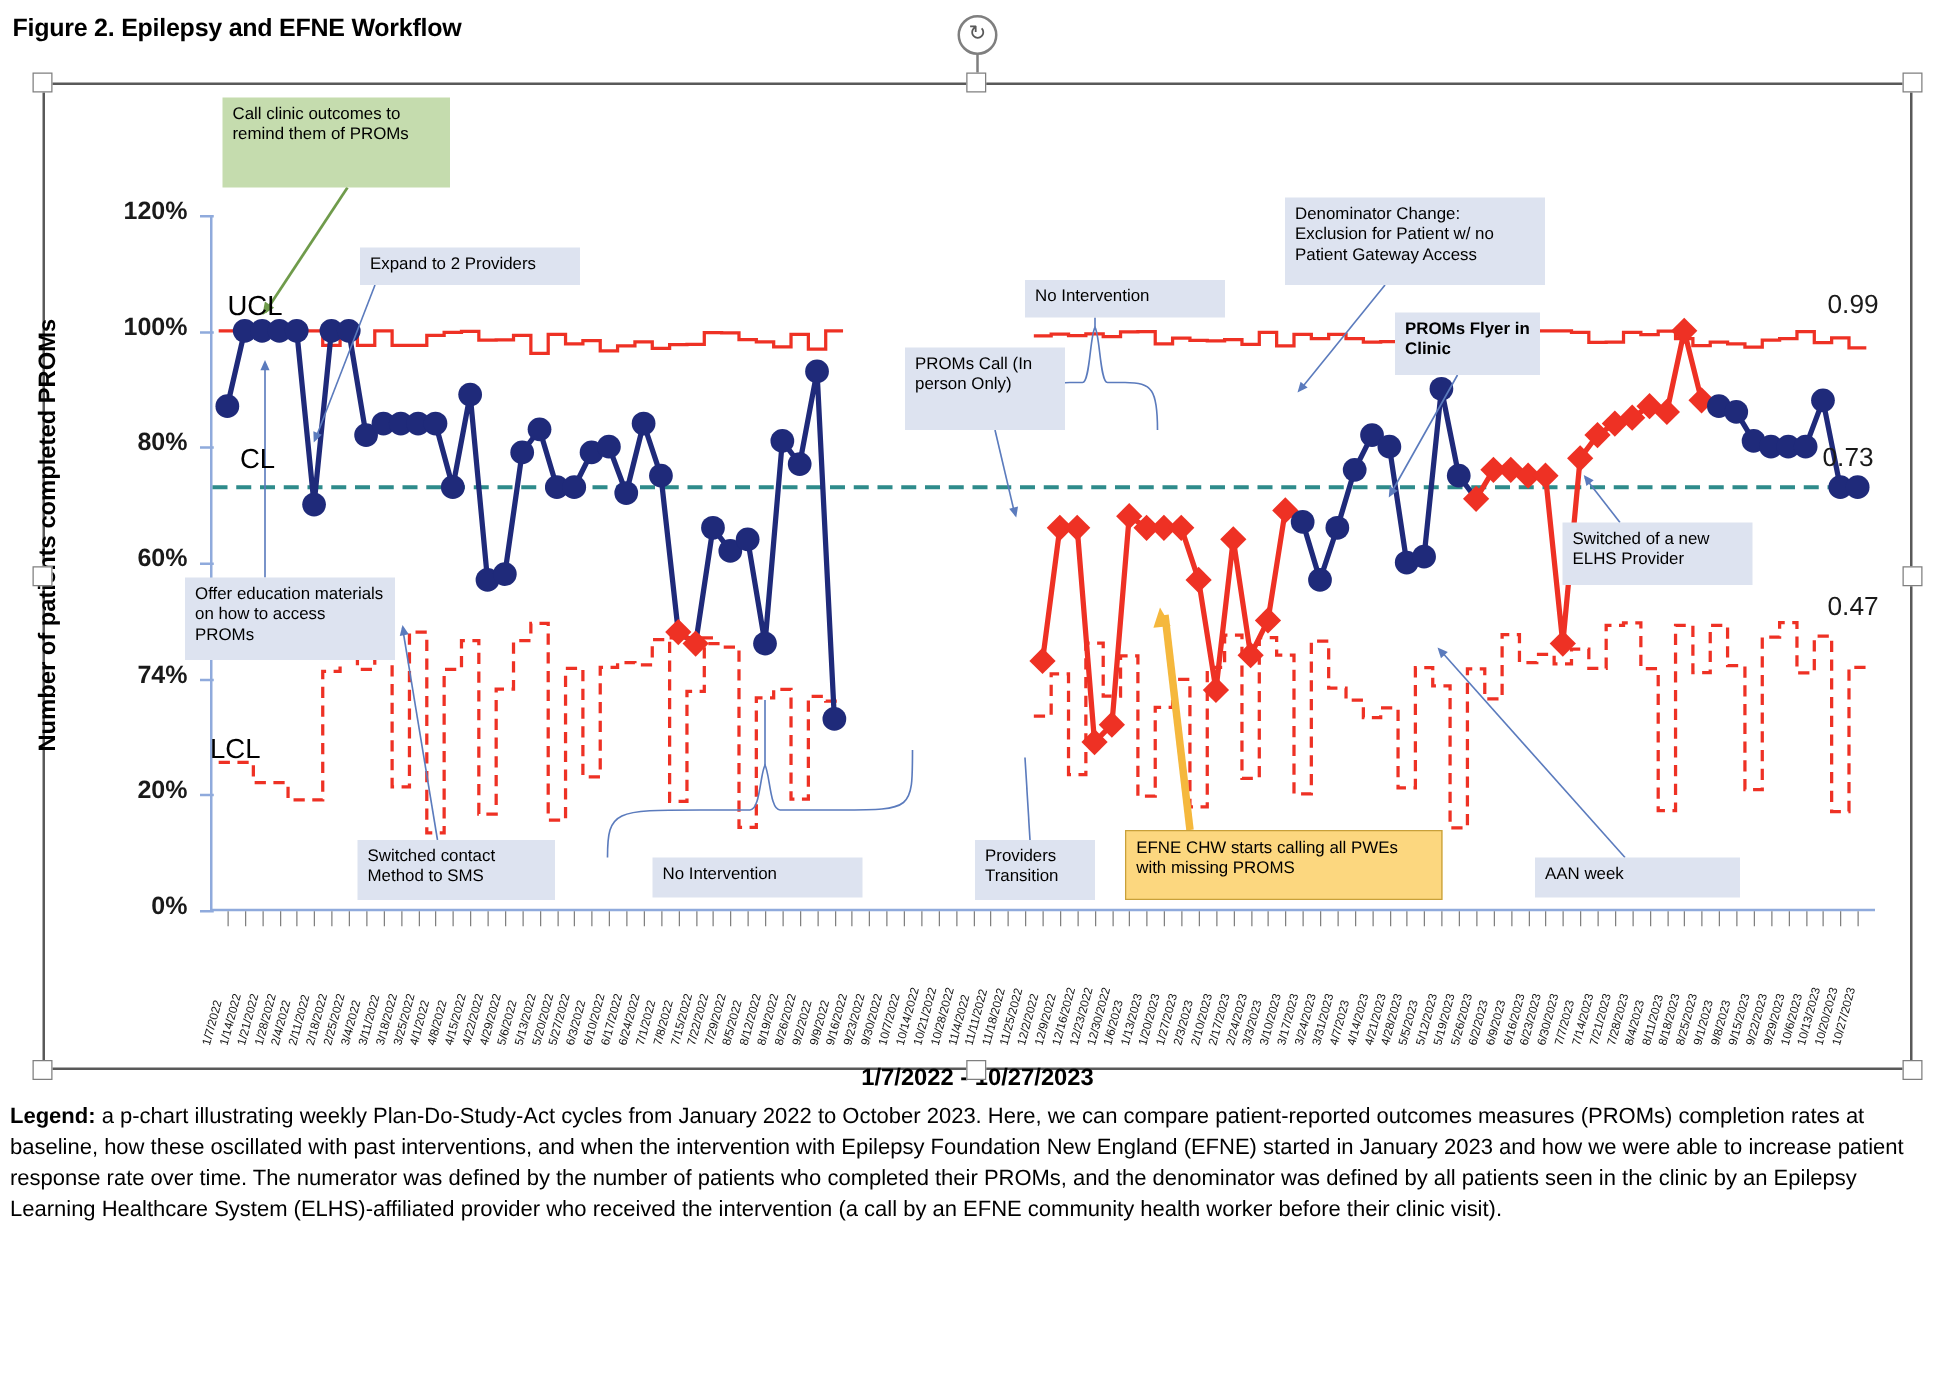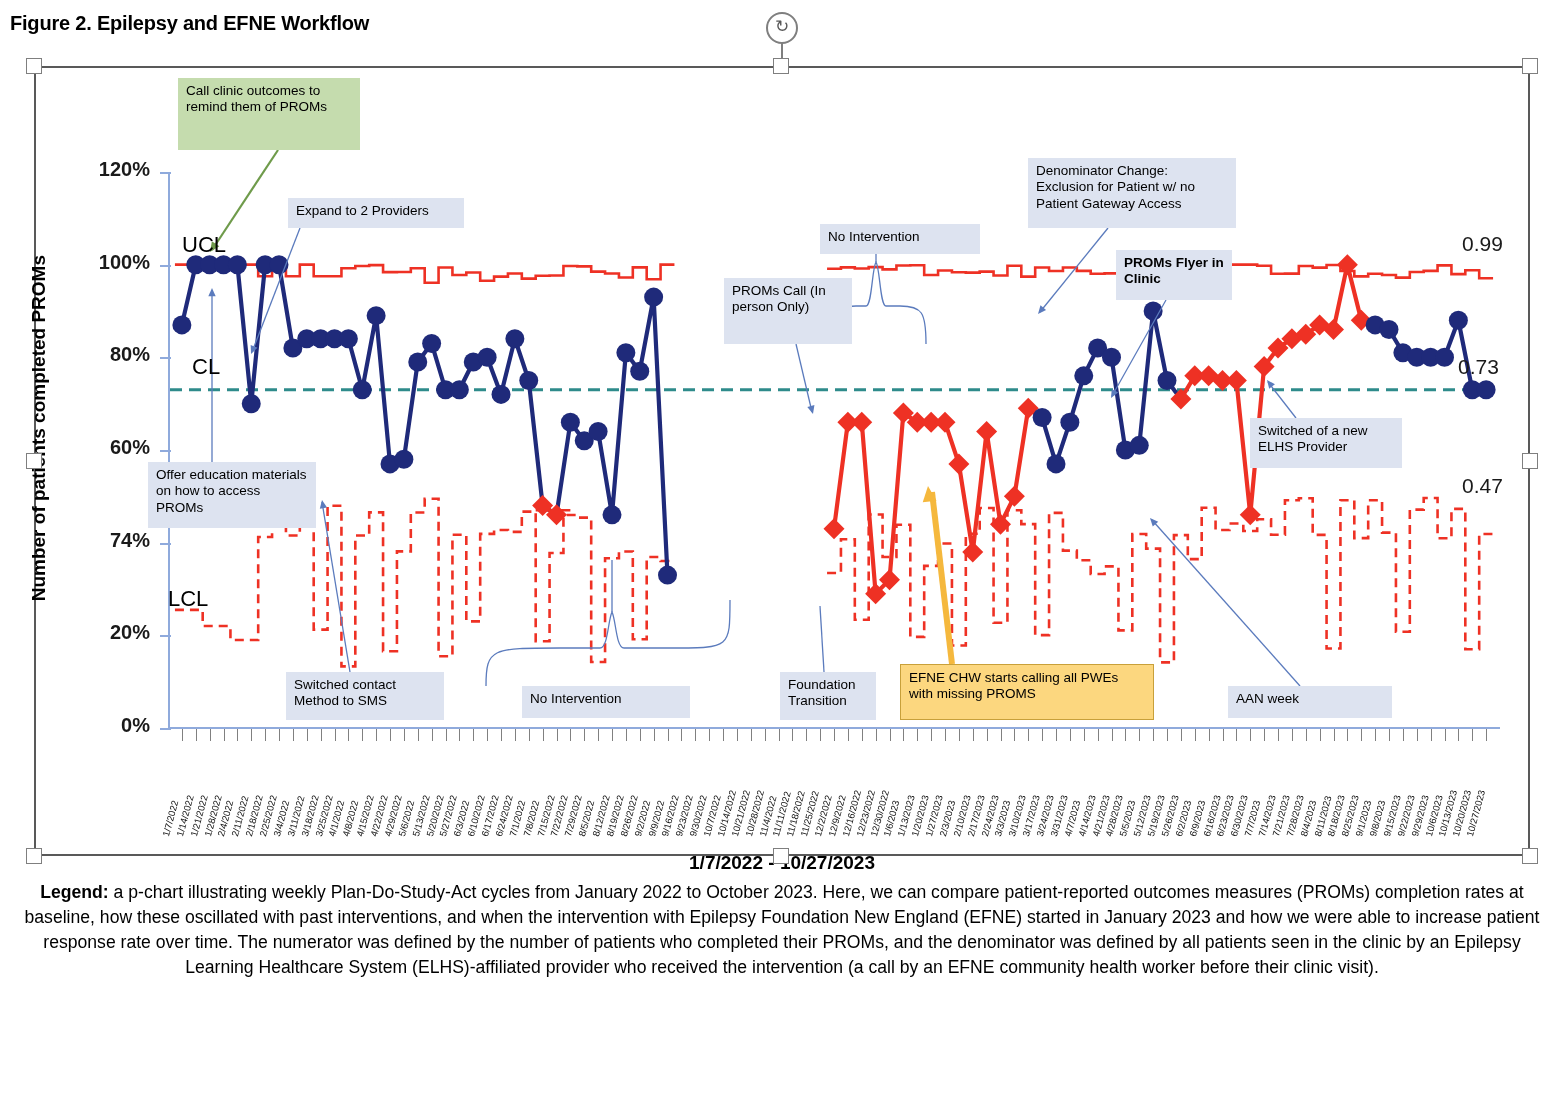--- a/index.html
+++ b/index.html
@@ -32,21 +32,21 @@
   .cal.green{background:#c5dcae;color:#000;}
   .cal.yellow{background:#fcd77f;border:1px solid #c8a03a;color:#000;}
 
   
   #chartsvg{position:absolute;left:0;top:0;}
 
   
   .rlbl{position:absolute;font-size:21px;color:#1a1a1a;}
 
   
-  #legend{position:absolute;left:8px;top:880px;width:1548px;font-size:17.6px;line-height:1.42;color:#000;text-align:center;}
+  #legend{position:absolute;left:8px;top:880px;width:1548px;font-size:17.6px;line-height:1.42;color:#000;}
   #legend b{font-weight:bold;}
 </style>
 </head>
 <body>
 
 <div id="fig-title">Figure 2. Epilepsy and EFNE Workflow</div>
 
 <div id="sel-frame"></div>
 <div id="rot-stem"></div>
 <div id="rot-circle">↻</div>
@@ -405,21 +405,21 @@
 <div style="position:absolute;left:182px;top:232px;font-size:22px;font-weight:500;">UCL</div>
 <div style="position:absolute;left:192px;top:354px;font-size:22px;font-weight:500;">CL</div>
 <div style="position:absolute;left:168px;top:586px;font-size:22px;font-weight:400;">LCL</div>
 
 <div id="callouts">
     <div class="cal green" style="left: 178px; top: 78px; width: 182px; min-height: 72px;"><span>Call clinic outcomes to remind them of PROMs</span></div>
     <div class="cal blue" style="left: 288px; top: 198px; width: 176px; min-height: 30px;"><span>Expand to 2 Providers</span></div>
     <div class="cal blue" style="left: 148px; top: 462px; width: 168px; min-height: 66px;"><span>Offer education materials on how to access PROMs</span></div>
     <div class="cal blue" style="left: 286px; top: 672px; width: 158px; min-height: 48px;"><span>Switched contact Method to SMS</span></div>
     <div class="cal blue" style="left: 522px; top: 686px; width: 168px; min-height: 32px;"><span>No Intervention</span></div>
-    <div class="cal blue" style="left: 780px; top: 672px; width: 96px; min-height: 48px;"><span>Foundation Transition</span></div>
+    <div class="cal blue" style="left: 780px; top: 672px; width: 96px; min-height: 48px;"><span>Providers Transition</span></div>
     <div class="cal blue" style="left: 724px; top: 278px; width: 128px; min-height: 66px;"><span>PROMs Call (In person Only)</span></div>
     <div class="cal blue" style="left: 820px; top: 224px; width: 160px; min-height: 30px;"><span>No Intervention</span></div>
     <div class="cal blue" style="left: 1028px; top: 158px; width: 208px; min-height: 70px;"><span>Denominator Change: Exclusion for Patient w/ no Patient Gateway Access</span></div>
     <div class="cal blue" style="left: 1116px; top: 250px; width: 116px; min-height: 50px; font-weight: bold;"><span>PROMs Flyer in Clinic</span></div>
     <div class="cal blue" style="left: 1250px; top: 418px; width: 152px; min-height: 50px;"><span>Switched of a new ELHS Provider</span></div>
     <div class="cal yellow" style="left: 900px; top: 664px; width: 254px; min-height: 56px;"><span>EFNE CHW starts calling all PWEs with missing PROMS</span></div>
     <div class="cal blue" style="left: 1228px; top: 686px; width: 164px; min-height: 32px;"><span>AAN week</span></div>
   </div>
 
 <div id="legend"><b>Legend:</b><span> a p-chart illustrating weekly Plan-Do-Study-Act cycles from January 2022 to October 2023. Here, we can compare patient-reported outcomes measures (PROMs) completion rates at baseline, how these oscillated with past interventions, and when the intervention with Epilepsy Foundation New England (EFNE) started in January 2023 and how we were able to increase patient response rate over time. The numerator was defined by the number of patients who completed their PROMs, and the denominator was defined by all patients seen in the clinic by an Epilepsy Learning Healthcare System (ELHS)-affiliated provider who received the intervention (a call by an EFNE community health worker before their clinic visit).</span></div>

